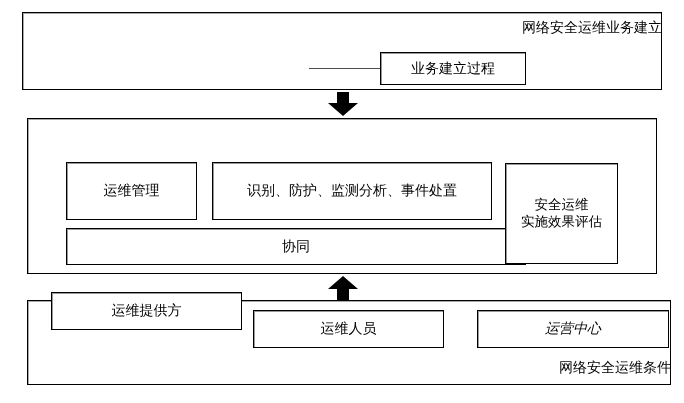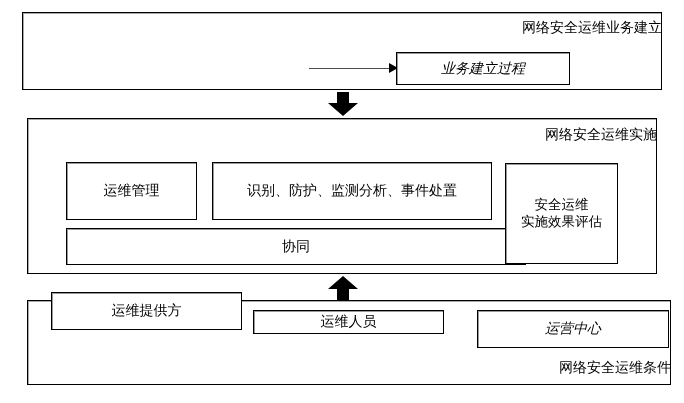--- a/index.html
+++ b/index.html
@@ -47,21 +47,21 @@
   }
 
   
   .t14 { font-size: 14px; }
   .t13 { font-size: 13.5px; }
 
   
   #top-frame      { left: 22px;  top: 12px;  width: 640px; height: 78px; }
   #top-title      { left: 22px;  top: 19px;  width: 640px; }
   #mode-box       { left: 132px; top: 52px;  width: 176px; height: 33px; }
-  #process-box    { left: 396px; top: 52px;  width: 174px; height: 33px; font-style: italic; }
+  #process-box    { left: 380px; top: 52px;  width: 146px; height: 33px; }
 
   
   #hline {
     position: absolute;
     left: 309px;
     top: 68px;
     width: 82px;
     height: 1px;
     background: #4d4d4d;
   }
@@ -102,21 +102,21 @@
   #mid-frame      { left: 27px;  top: 118px; width: 630px; height: 156px; }
   #mid-title      { left: 27px;  top: 126px; width: 630px; }
   #ops-mgmt       { left: 66px;  top: 162px; width: 131px; height: 58px; }
   #capabilities   { left: 212px; top: 162px; width: 280px; height: 58px; }
   #collab         { left: 66px;  top: 228px; width: 460px; height: 37px; }
   #assessment     { left: 505px; top: 163px; width: 113px; height: 101px; }
 
   
   #bot-frame      { left: 27px;  top: 300px; width: 644px; height: 85px; }
   #provider       { left: 51px;  top: 292px; width: 191px; height: 38px; }
-  #personnel      { left: 253px; top: 310px; width: 191px; height: 24px; }
+  #personnel      { left: 253px; top: 310px; width: 191px; height: 38px; }
   #opcenter       { left: 477px; top: 310px; width: 192px; height: 38px; font-style: italic; }
   #bot-title      { left: 27px;  top: 359px; width: 644px; }
 </style>
 </head>
 <body>
 
 <div id="diagram">
 
   <div class="frame" id="top-frame"></div>
   <div class="section-title t14" id="top-title">网络安全运维业务建立</div>
@@ -126,21 +126,20 @@
   <div id="hhead"></div>
 
   <div class="innerbox t14" id="process-box">业务建立过程</div>
 
   <div class="fat-arrow" id="arrow-down">
     <div class="shaft"></div>
     <div class="head"></div>
   </div>
 
   <div class="frame" id="mid-frame"></div>
-  <div class="section-title t14" id="mid-title">网络安全运维实施</div>
 
   <div class="innerbox t14" id="capabilities">识别、防护、监测分析、事件处置</div>
 
   <div class="innerbox t14" id="ops-mgmt">运维管理</div>
 
   <div class="innerbox t14" id="collab">协同</div>
 
   <div class="innerbox t13" id="assessment">
     <div>
       <div>安全运维</div>

